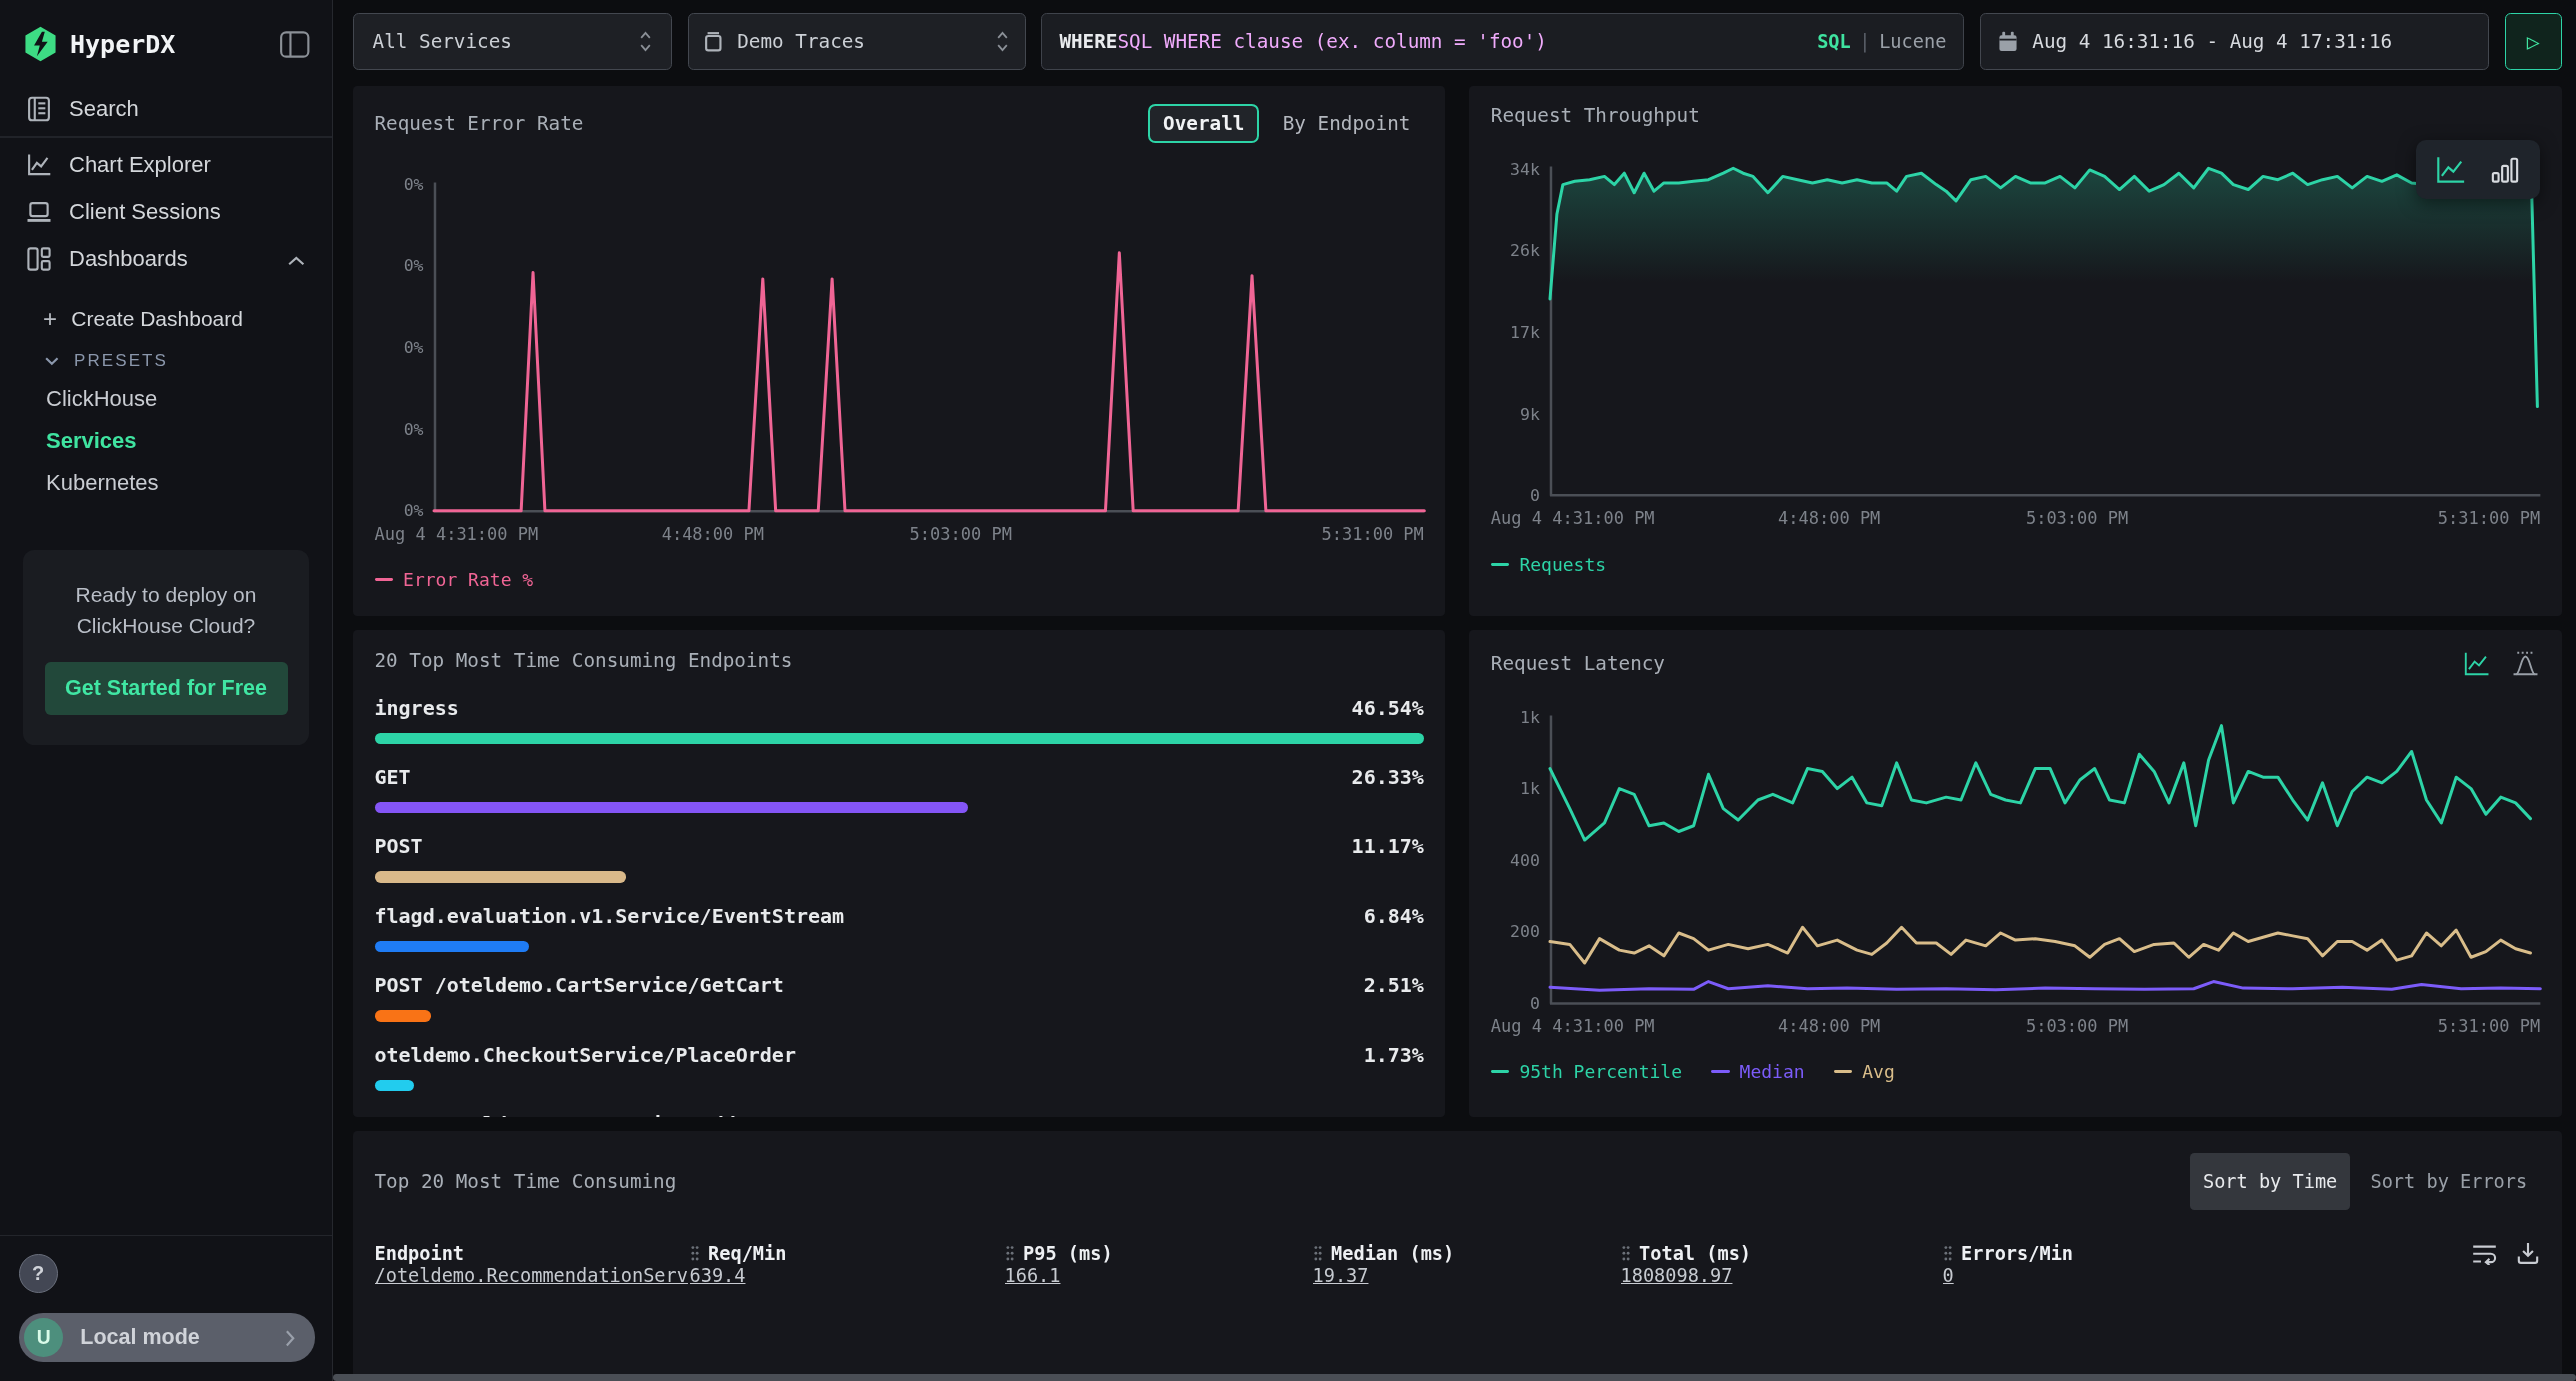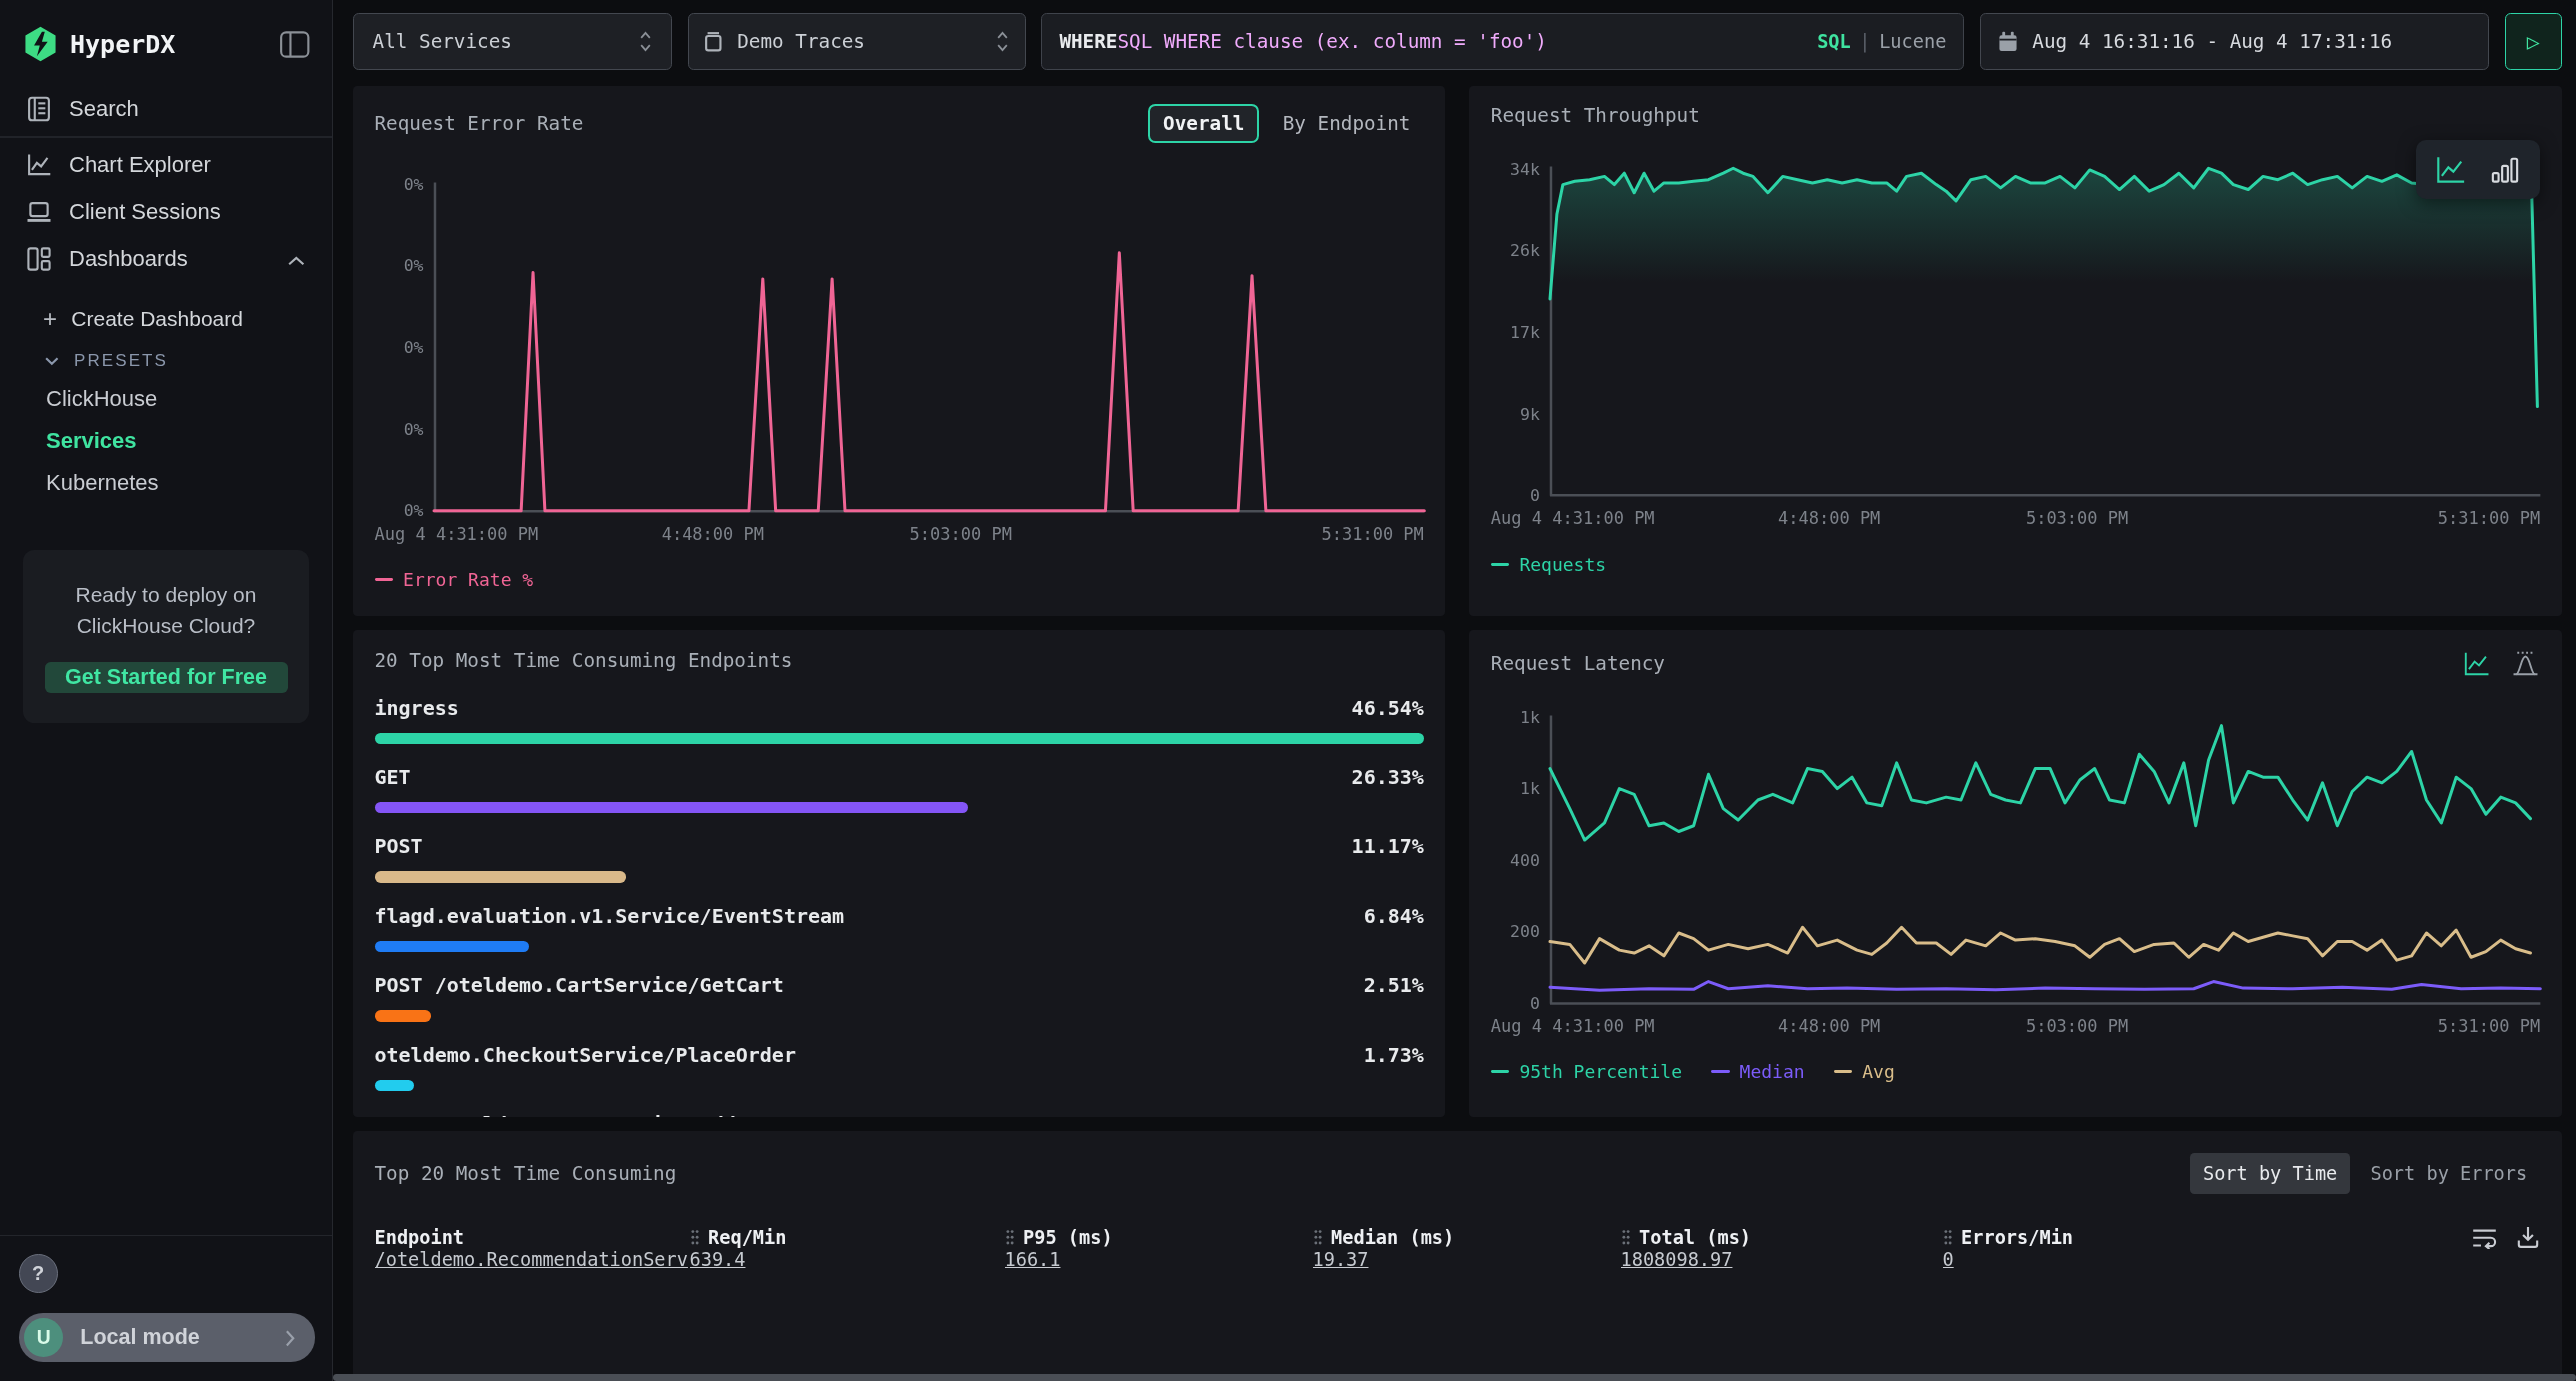--- a/index.html
+++ b/index.html
@@ -20,21 +20,21 @@
   .sep { height:1.4px; background:#212329; margin:4.3px 0; }
   .submenu { padding:13px 0 0 0; }
   .create-row { display:flex; align-items:center; padding:8.6px 0 8.6px 43px; font-size:21px; color:#d4d7db; cursor:pointer; }
   .create-row .plus { font-size:24px; margin-right:14.3px; color:#b9bdc4; }
   .presets-row { display:flex; align-items:center; padding:10px 0 7.2px 44px; font-size:17px; letter-spacing:2.1px; color:#8b97ac; cursor:pointer; }
   .presets-row svg { margin-right:14.3px; }
   .preset-item { padding:7.9px 0 7.9px 46px; font-size:22px; color:#c9ccd2; cursor:pointer; }
   .preset-item.active { color:#3fe3a0; font-weight:bold; }
   .promo { margin:46px 23px 0 23px; background:#1a1c21; border-radius:11.4px; padding:29px 21.5px 30px; text-align:center; }
   .promo-line { font-size:21px; line-height:31.5px; color:#b9bec7; }
-  .promo-btn { margin-top:20px; width:100%; height:31px; background:#22483a; border:none; border-radius:5.7px; color:#40e6a3; font-size:21.5px; font-weight:bold; cursor:pointer; font-family:"Liberation Sans",sans-serif; }
+  .promo-btn { margin-top:20px; width:100%; height:53px; background:#22483a; border:none; border-radius:5.7px; color:#40e6a3; font-size:21.5px; font-weight:bold; cursor:pointer; font-family:"Liberation Sans",sans-serif; }
   .sidebar-bottom { margin-top:auto; border-top:1.4px solid #23252b; padding:18.6px 17px 18.6px 18.6px; }
   .help-btn { width:39px; height:39px; border-radius:50%; background:#434754; border:1.4px solid #6a6f7c; color:#d0d3d9; font-size:20px; font-weight:bold; display:flex; align-items:center; justify-content:center; cursor:pointer; }
   .user-pill { margin-top:20px; height:49px; background:#5b5f6a; border-radius:24px; display:flex; align-items:center; padding:0 20px 0 5.7px; cursor:pointer; }
   .avatar { width:39px; height:39px; border-radius:50%; background:#4d8f7d; color:#d9fbe9; font-size:19.3px; font-weight:bold; display:flex; align-items:center; justify-content:center; }
   .user-label { flex:1; margin-left:17px; font-size:21.5px; font-weight:bold; color:#d0d3d9; }
 
   
   .main { flex:1; display:flex; flex-direction:column; position:relative; }
   .topbar { display:flex; align-items:center; gap:15.7px; padding:13px 14.3px 0 20px; }
   .ctl { height:57px; background:#1e2025; border:1.4px solid #43474f; border-radius:5.7px; display:flex; align-items:center; font-size:19.3px; color:#ccd0d6; }
@@ -91,21 +91,21 @@
   .ep-row { margin-bottom:21px;font-weight:bold; }
   .ep-line { display:flex; justify-content:space-between; align-items:baseline; }
   .ep-label { font-family:"DejaVu Sans Mono","Liberation Mono",monospace; font-size:20px; color:#e8eaec; }
   .ep-pct { font-family:"DejaVu Sans Mono","Liberation Mono",monospace; font-size:20px; color:#e8eaec; }
   .ep-bar { height:11.4px; border-radius:5.7px; margin-top:13px; }
 
   
   .table-panel { grid-column:1 / -1; padding-top:21.5px; }
   .table-head { display:flex; align-items:center; justify-content:space-between; }
   .sort-btns { display:flex; gap:7.2px; align-items:center; }
-  .sort-btn { font-family:"DejaVu Sans Mono","Liberation Mono",monospace; font-size:18.6px; padding:10px 13px; border-radius:4.3px; cursor:pointer; color:#9aa0a8; }
+  .sort-btn { font-family:"DejaVu Sans Mono","Liberation Mono",monospace; font-size:18.6px; padding:18px 13px; border-radius:4.3px; cursor:pointer; color:#9aa0a8; }
   .sort-btn.active { background:#34373d; color:#e8eaed; }
   .tbl-grid { display:grid; grid-template-columns:315px 315px 308px 308px 322px 1fr 86px; align-items:center; }
   .tbl-header { margin-top:31.5px; }
   .th { display:flex; align-items:center; gap:8.6px; font-family:"DejaVu Sans Mono","Liberation Mono",monospace; font-size:18.6px; font-weight:bold; color:#eef0f3; cursor:pointer; overflow:hidden; white-space:nowrap; }
   .tbl-row { cursor:pointer;text-decoration:underline; }
   .td { font-family:"DejaVu Sans Mono","Liberation Mono",monospace; font-size:18.6px; color:#c6cad0; overflow:hidden; white-space:nowrap; }
   .tbl-icons { display:flex; gap:18.6px; justify-content:flex-end; }
 
   .hscrollbar { position:absolute; left:0; right:0; bottom:0; height:7.2px; background:#4a4e55; border-radius:3.6px; cursor:pointer; }
 </style>

